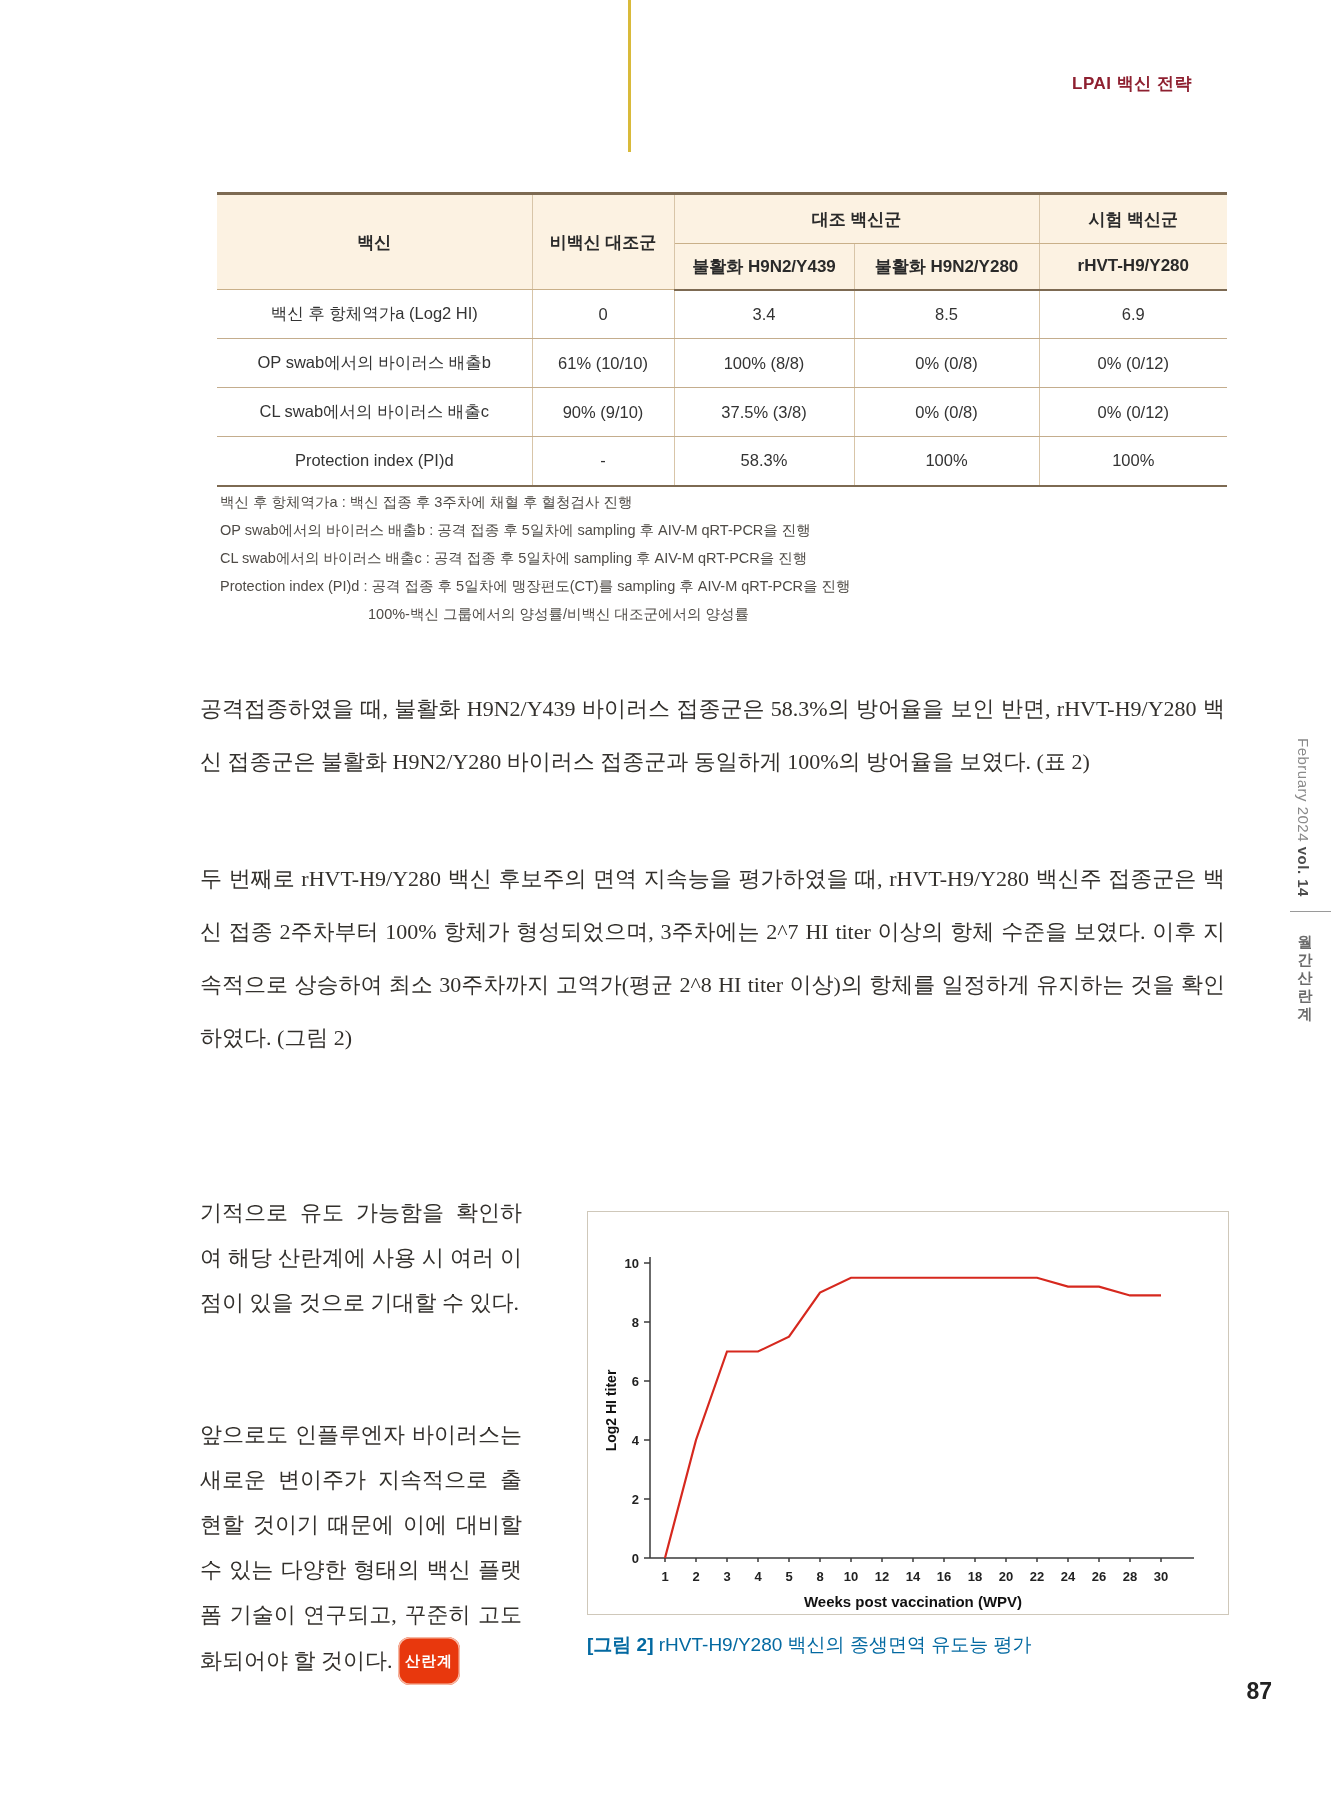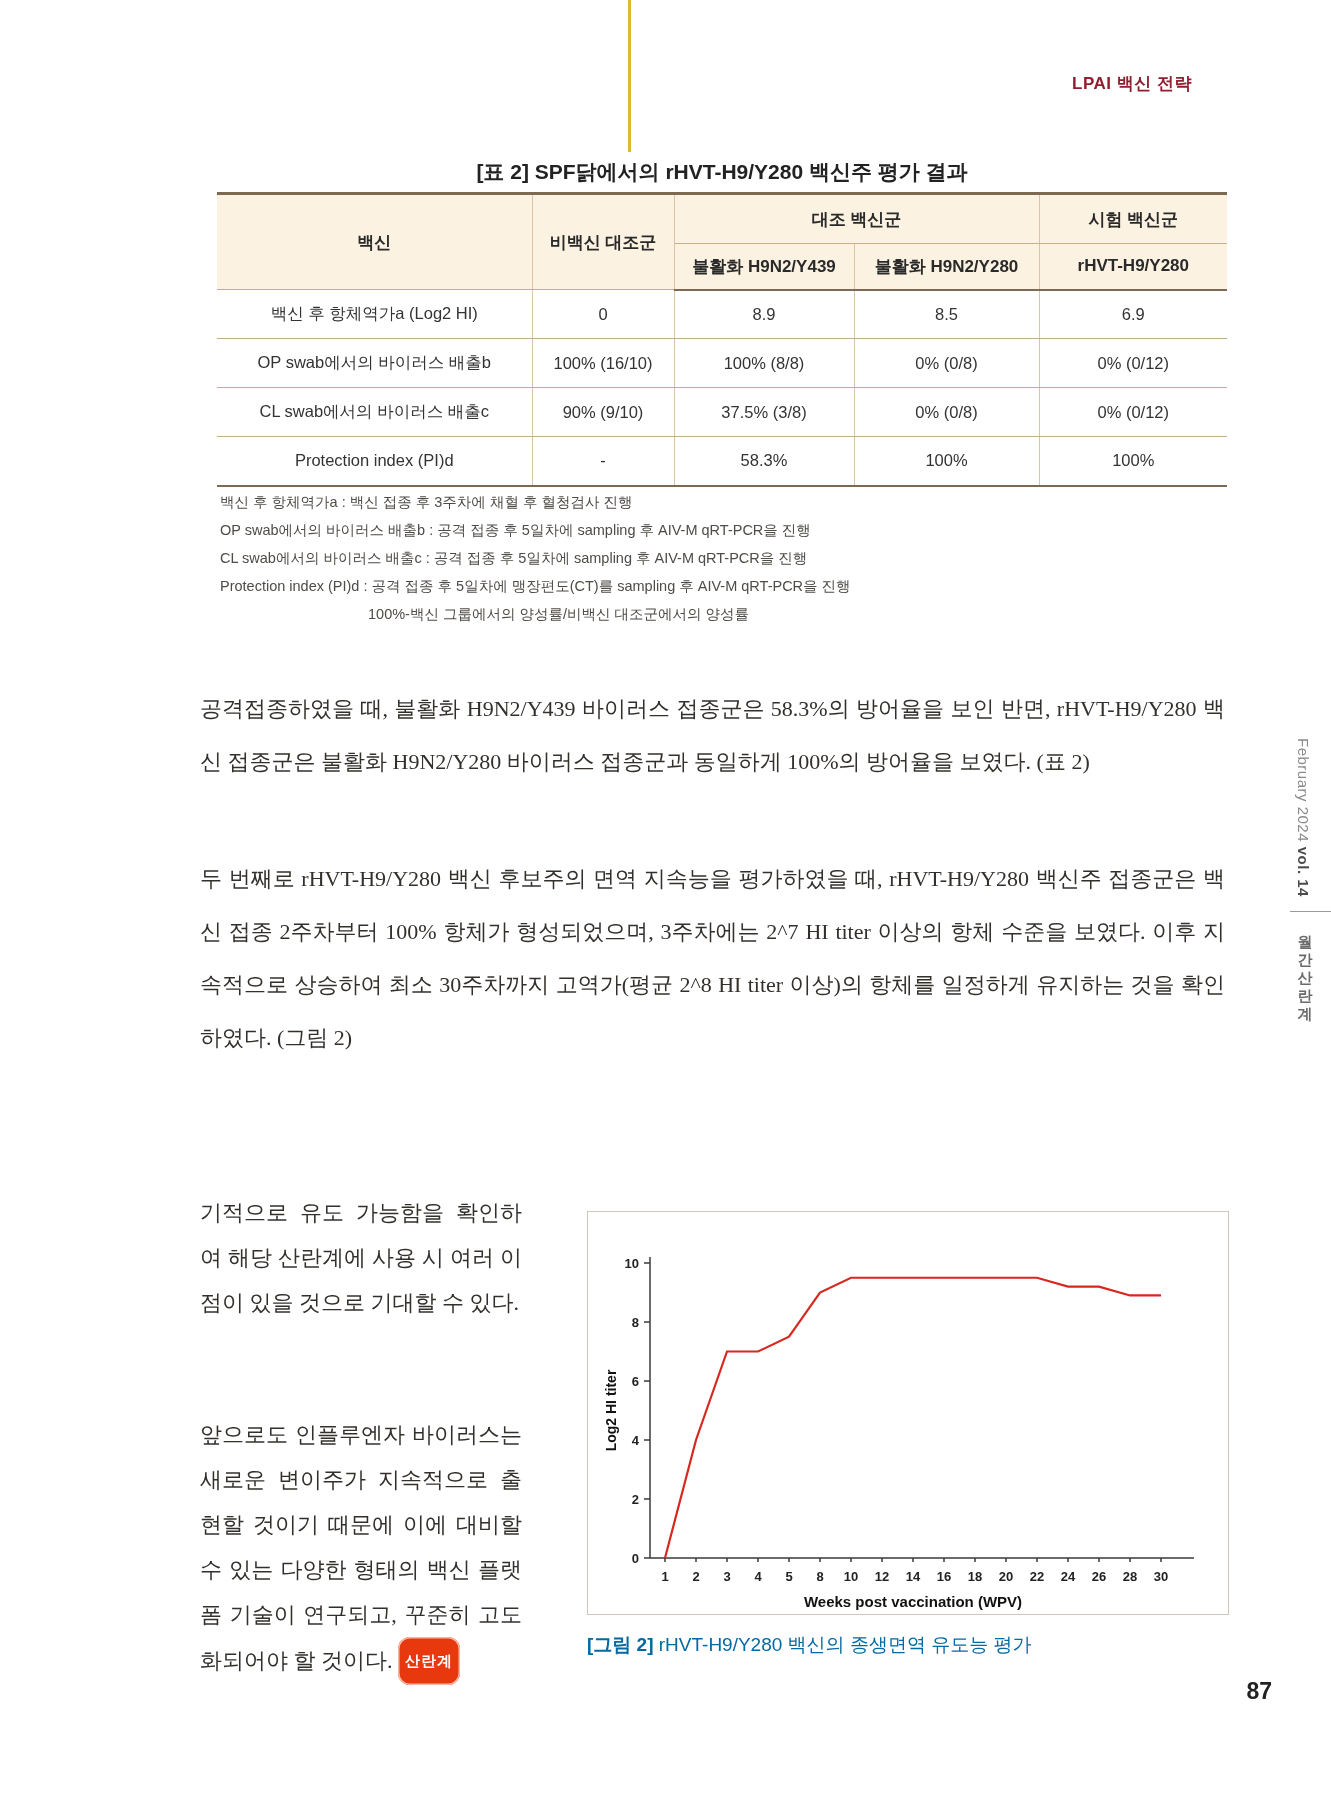--- a/index.html
+++ b/index.html
@@ -68,21 +68,20 @@
         font-size:23px;font-weight:bold;color:#222;}
 </style>
 </head>
 <body>
 
 <div class="page">
 
   <div class="accent-line"></div>
   <div class="header-right">LPAI 백신 전략</div>
 
-  <div class="table-title">[표 2] SPF닭에서의 rHVT-H9/Y280 백신주 평가 결과</div>
 
   <table class="eval-table">
     <colgroup>
       <col style="width:315px">
         <col style="width:142px">
         <col style="width:180px">
       <col style="width:185px">
         <col style="width:188px">
     </colgroup>
     <tbody>
@@ -93,27 +92,27 @@
       <th>시험 백신군</th>
     </tr>
     <tr class="hdr2 r-h2">
       <th>불활화 H9N2/Y439</th>
       <th>불활화 H9N2/Y280</th>
       <th>rHVT-H9/Y280</th>
     </tr>
     <tr class="r-d">
       <td>백신 후 항체역가a (Log2 HI)</td>
       <td>0</td>
-      <td>8.9</td>
+      <td>3.4</td>
       <td>8.5</td>
       <td>6.9</td>
     </tr>
     <tr class="r-d">
       <td>OP swab에서의 바이러스 배출b</td>
-      <td>100% (16/10)</td>
+      <td>61% (10/10)</td>
       <td>100% (8/8)</td>
       <td>0% (0/8)</td>
       <td>0% (0/12)</td>
     </tr>
     <tr class="r-d">
       <td>CL swab에서의 바이러스 배출c</td>
       <td>90% (9/10)</td>
       <td>37.5% (3/8)</td>
       <td>0% (0/8)</td>
       <td>0% (0/12)</td>

